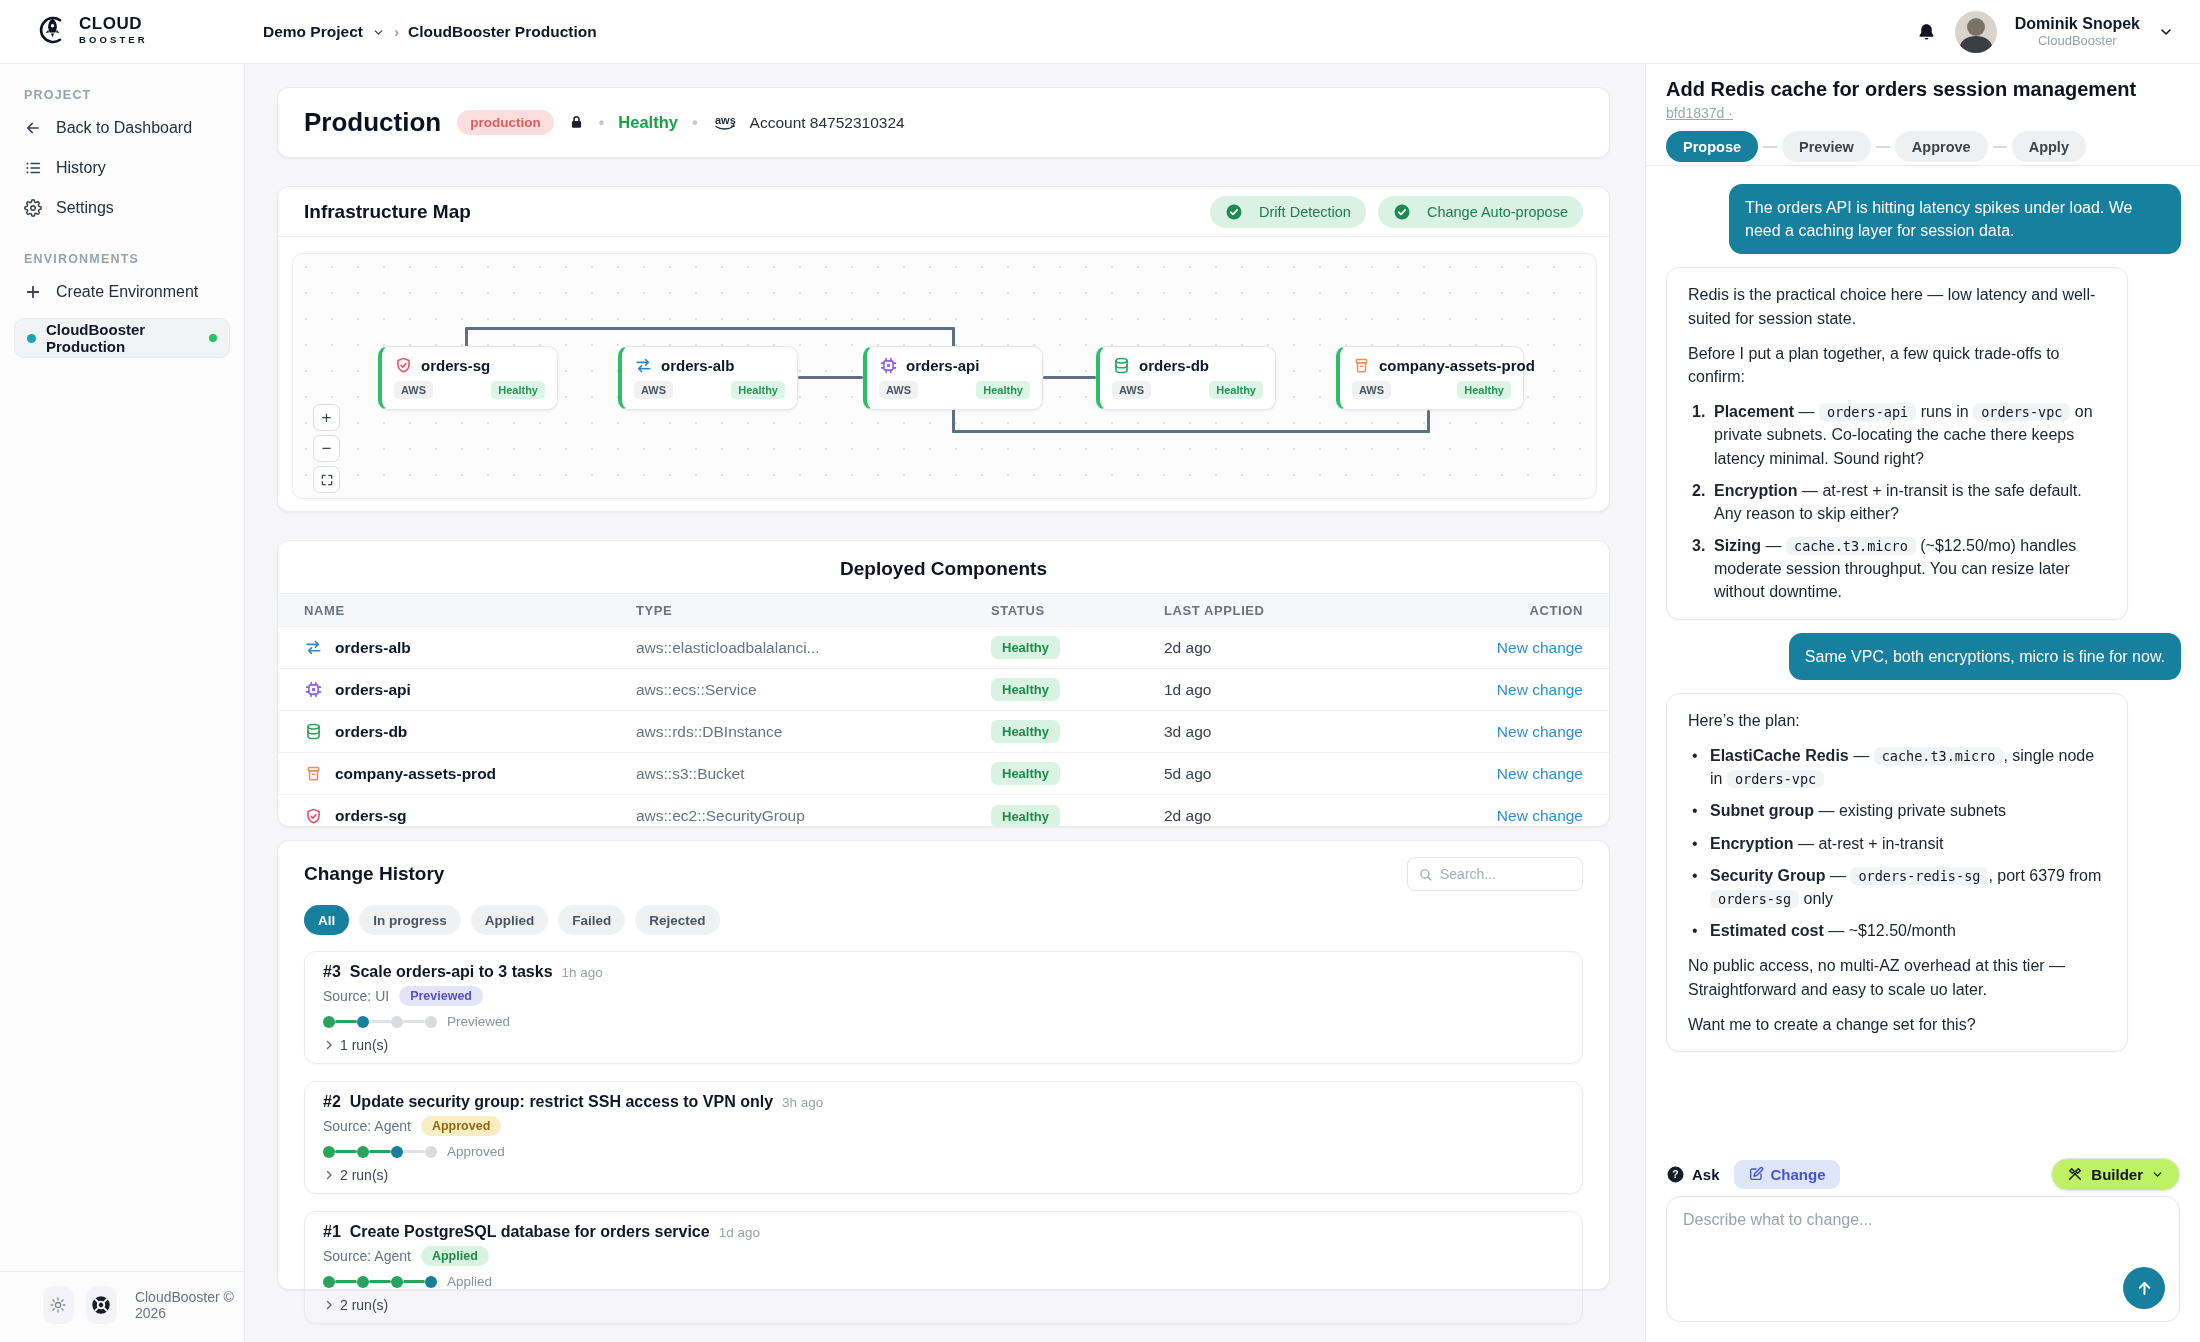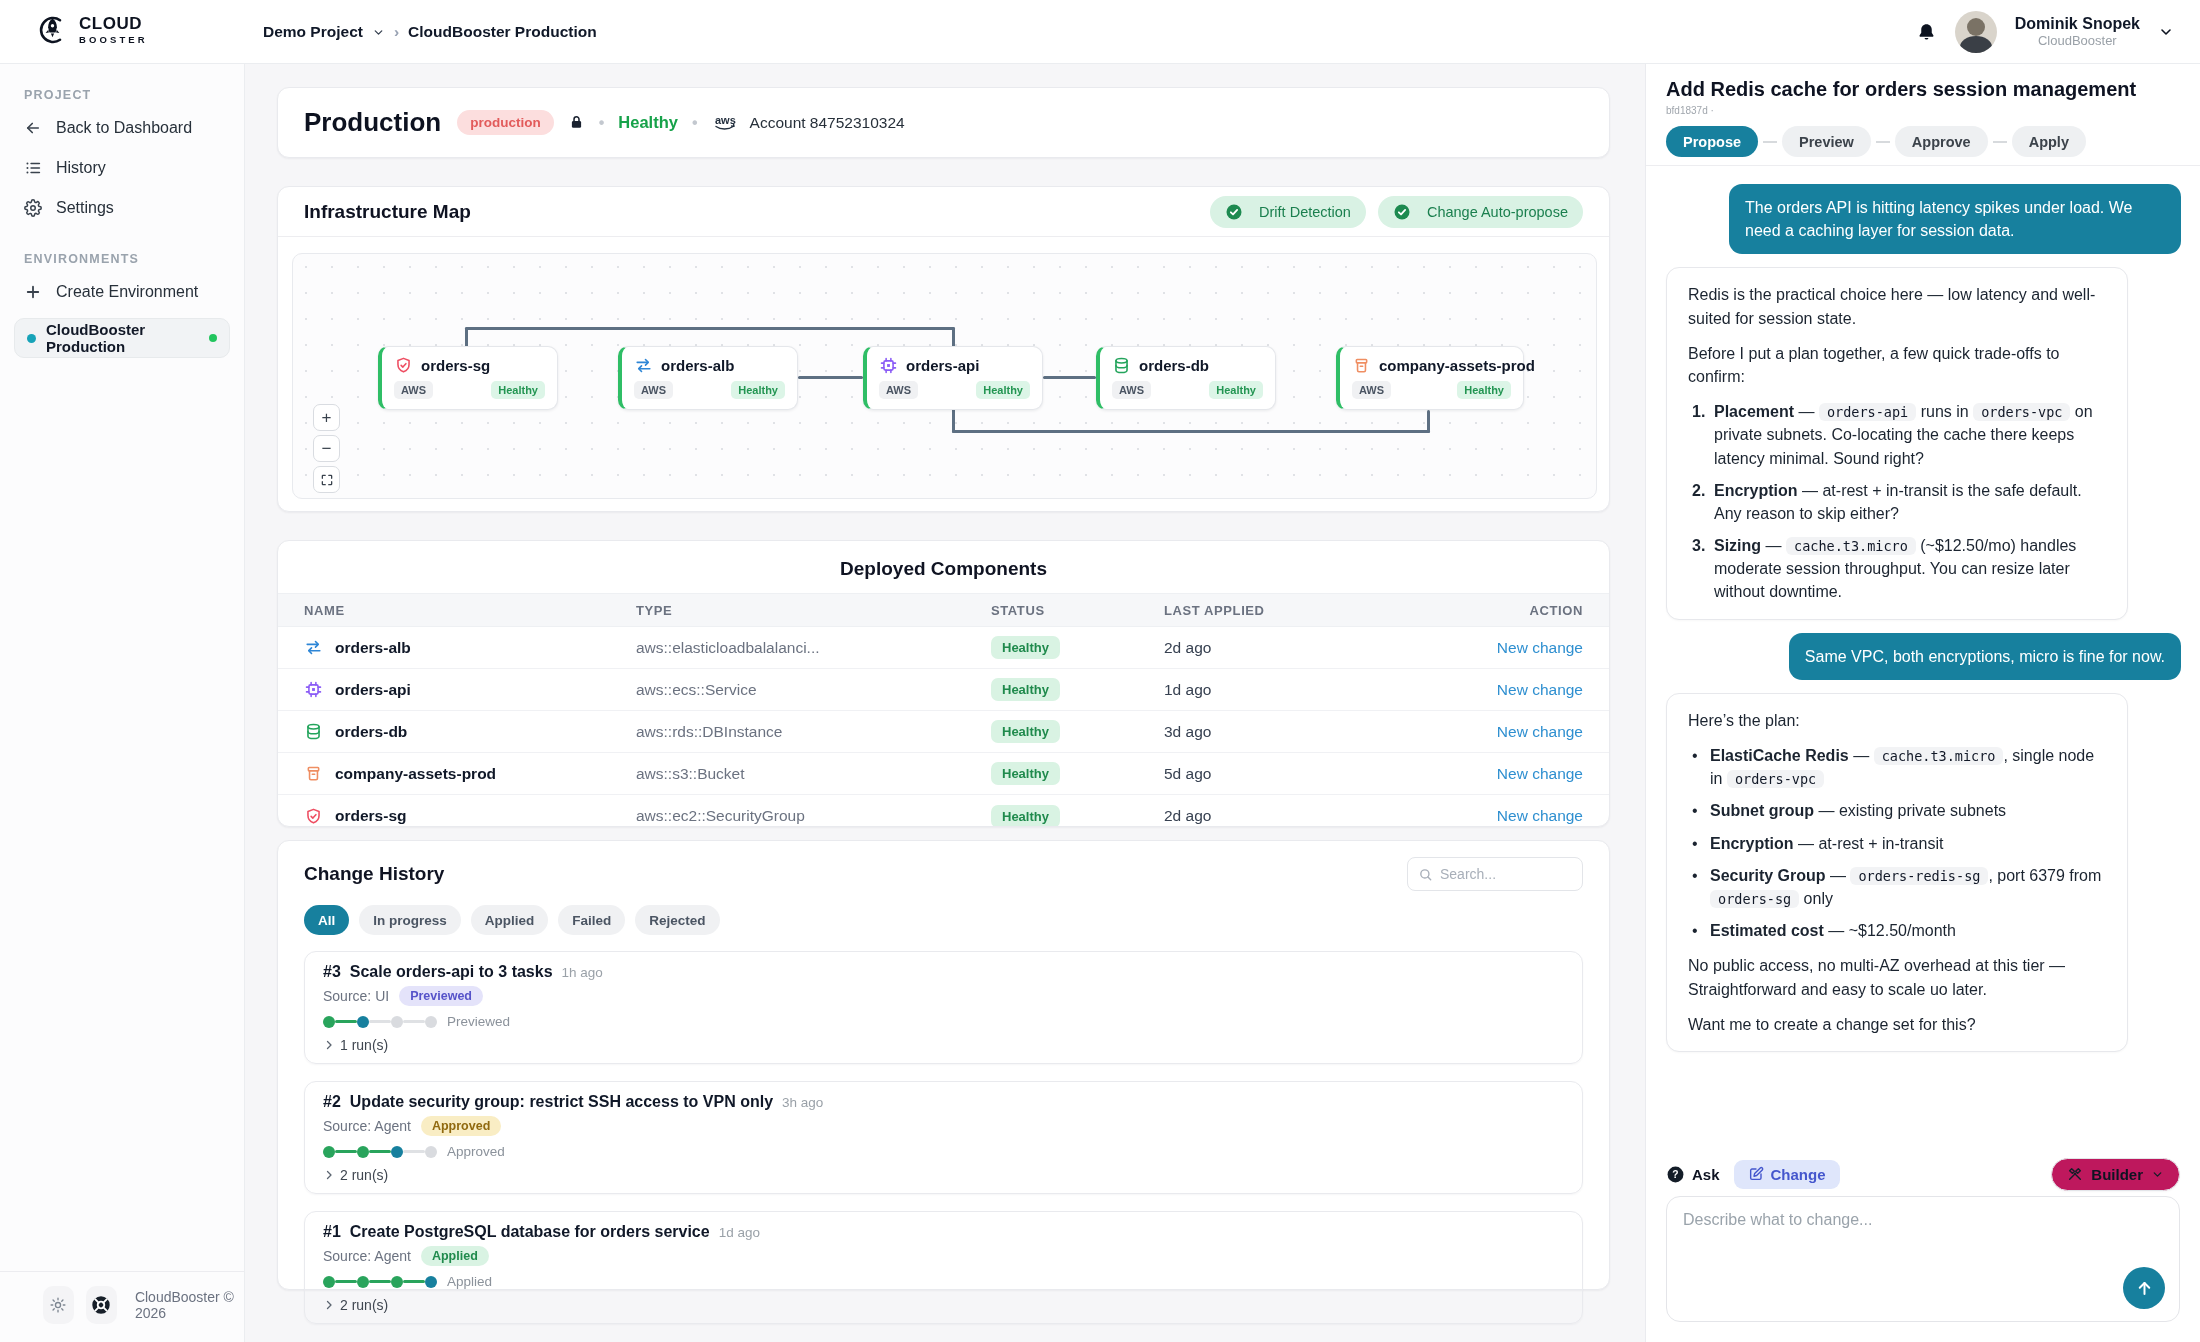--- a/index.html
+++ b/index.html
@@ -98,41 +98,41 @@
   .hi-progress { display:flex; align-items:center; margin-top:8px; }
   .pg-dot { width:12px; height:12px; border-radius:50%; }
   .pg-line { width:22px; height:3px; border-radius:2px; }
   .pg-label { margin-left:10px; font-size:13.5px; color:#8b929b; }
   .hi-runs { display:flex; align-items:center; gap:5px; margin-top:8px; font-size:14px; color:#3f4650; cursor:pointer; }
 
   
   .panel { position:absolute; left:1645px; top:64px; width:555px; height:1278px; background:#fff; border-left:1px solid #eaebef; z-index:10; }
   .panel-header { padding:14px 20px 0 20px; border-bottom:1px solid #ededf0; height:102px; }
   .panel-title { font-size:20px; font-weight:700; color:#0e1322; }
-  .panel-id { font-size:10px; color:#a0a6ad; margin-top:4px; }
+  .panel-id { font-size:14px; color:#a0a6ad; margin-top:4px;text-decoration:underline; }
   .stepper { display:flex; align-items:center; margin-top:10px; }
   .step-pill { height:31px; display:flex; align-items:center; padding:0 17px; border-radius:999px; font-size:14.5px; font-weight:700; background:#eef0f2; color:#3c434b; cursor:pointer; }
   .step-pill.active { background:#17809e; color:#fff; }
   .step-dash { width:14px; height:2px; background:#d7dadd; margin:0 5px; }
   .chat { position:absolute; left:0; top:102px; width:555px; height:986px; overflow:hidden; padding:18px 20px; display:flex; flex-direction:column; gap:13px; }
   .bubble { border-radius:13px; font-size:16px; line-height:1.45; }
   .bubble.user { align-self:flex-end; background:#17809e; color:#fff; padding:12px 16px; max-width:452px; }
   .bubble.assistant { align-self:flex-start; width:462px; background:#fff; border:1px solid #e7e8ec; color:#1b2430; padding:15px 21px; box-shadow:0 1px 2px rgba(16,24,40,.03); }
   .msg-p { margin:0 0 12px 0; }
   .bubble :last-child { margin-bottom:0; }
   .msg-list { margin:0 0 12px 0; display:flex; flex-direction:column; gap:9px; padding-left:4px; }
   .li-row { display:flex; }
   .li-marker { flex:0 0 22px; font-weight:700; }
   .li-marker.ul { flex:0 0 18px; font-weight:400; }
   .li-body { flex:1; }
   .code { font-family:"DejaVu Sans Mono", monospace; font-size:13.5px; background:#f2f3f5; border-radius:6px; padding:1px 8px; white-space:nowrap; color:#111827; }
   .chat-toolbar { position:absolute; left:20px; right:20px; bottom:152px; height:32px; display:flex; align-items:center; gap:14px; }
   .ask-btn { display:flex; align-items:center; gap:7px; font-size:15px; font-weight:700; color:#0e1322; cursor:pointer; }
   .change-btn { display:flex; align-items:center; gap:7px; font-size:15px; font-weight:700; color:#4456cd; background:#dfe6fb; border-radius:9px; padding:6px 14px; cursor:pointer; }
-  .builder-btn { margin-left:auto; display:flex; align-items:center; gap:8px; font-size:15px; font-weight:700; color:#0e1322; border:1px solid #e3e5e9; border-radius:999px; padding:7px 15px; background:#be185d; box-shadow:0 1px 2px rgba(16,24,40,.04); cursor:pointer; }
+  .builder-btn { margin-left:auto; display:flex; align-items:center; gap:8px; font-size:15px; font-weight:700; color:#0e1322; border:1px solid #e3e5e9; border-radius:999px; padding:7px 15px; background:#bef264; box-shadow:0 1px 2px rgba(16,24,40,.04); cursor:pointer; }
   .prompt-box { position:absolute; left:20px; right:20px; bottom:20px; height:126px; border:1px solid #e4e5e9; border-radius:14px; background:#fff; }
   .prompt-box textarea { width:100%; height:80px; border:none; outline:none; resize:none; padding:14px 16px; font-size:16px; font-family:"Liberation Sans",sans-serif; color:#1b2430; background:transparent; }
   .prompt-box textarea::placeholder { color:#9aa3ab; }
   .send-btn { position:absolute; right:14px; bottom:12px; width:42px; height:42px; border-radius:50%; background:#17809e; display:flex; align-items:center; justify-content:center; color:#fff; cursor:pointer; }
 
   .ic { display:inline-flex; }
   b { font-weight:700; }
 </style>
 </head>
 <body>

